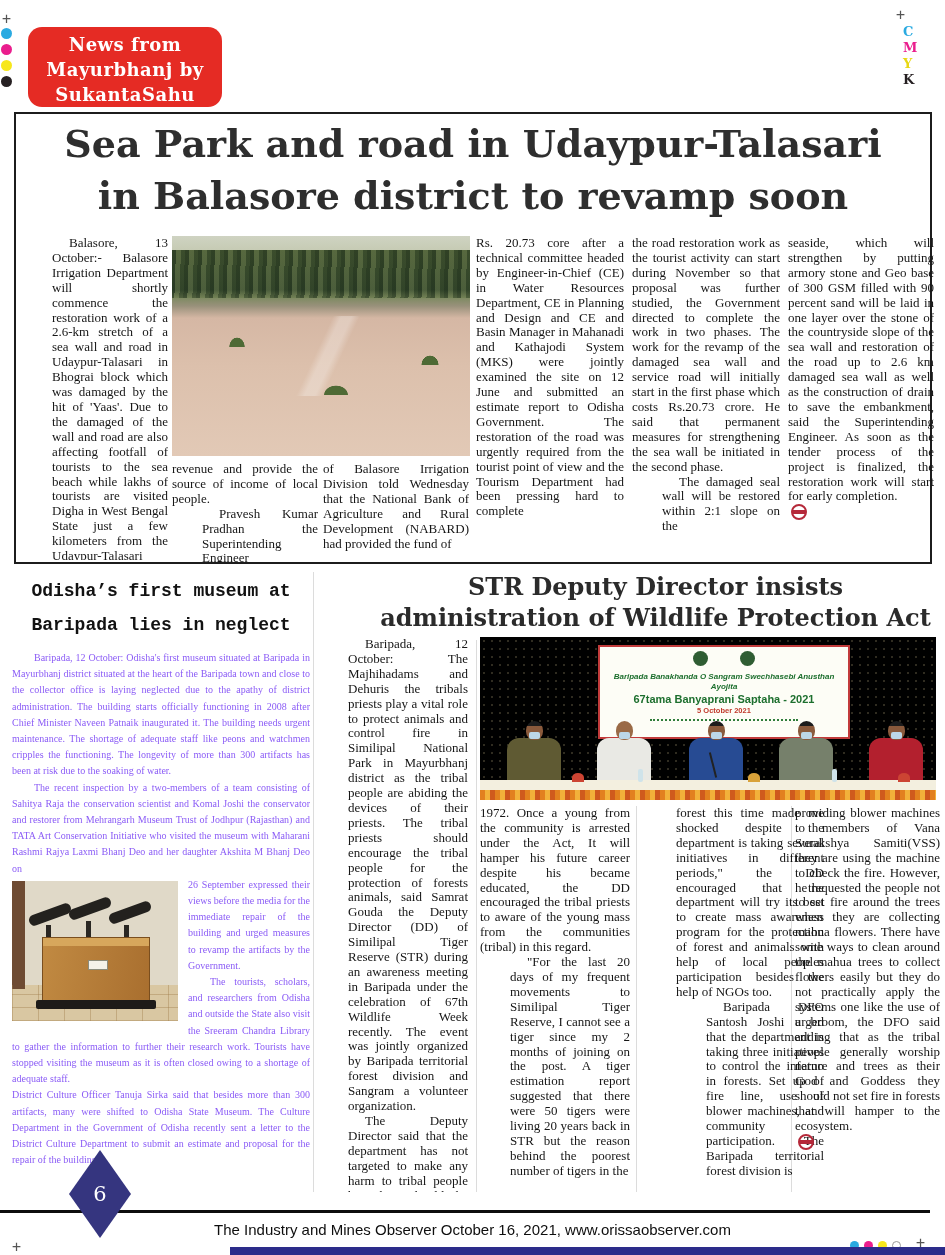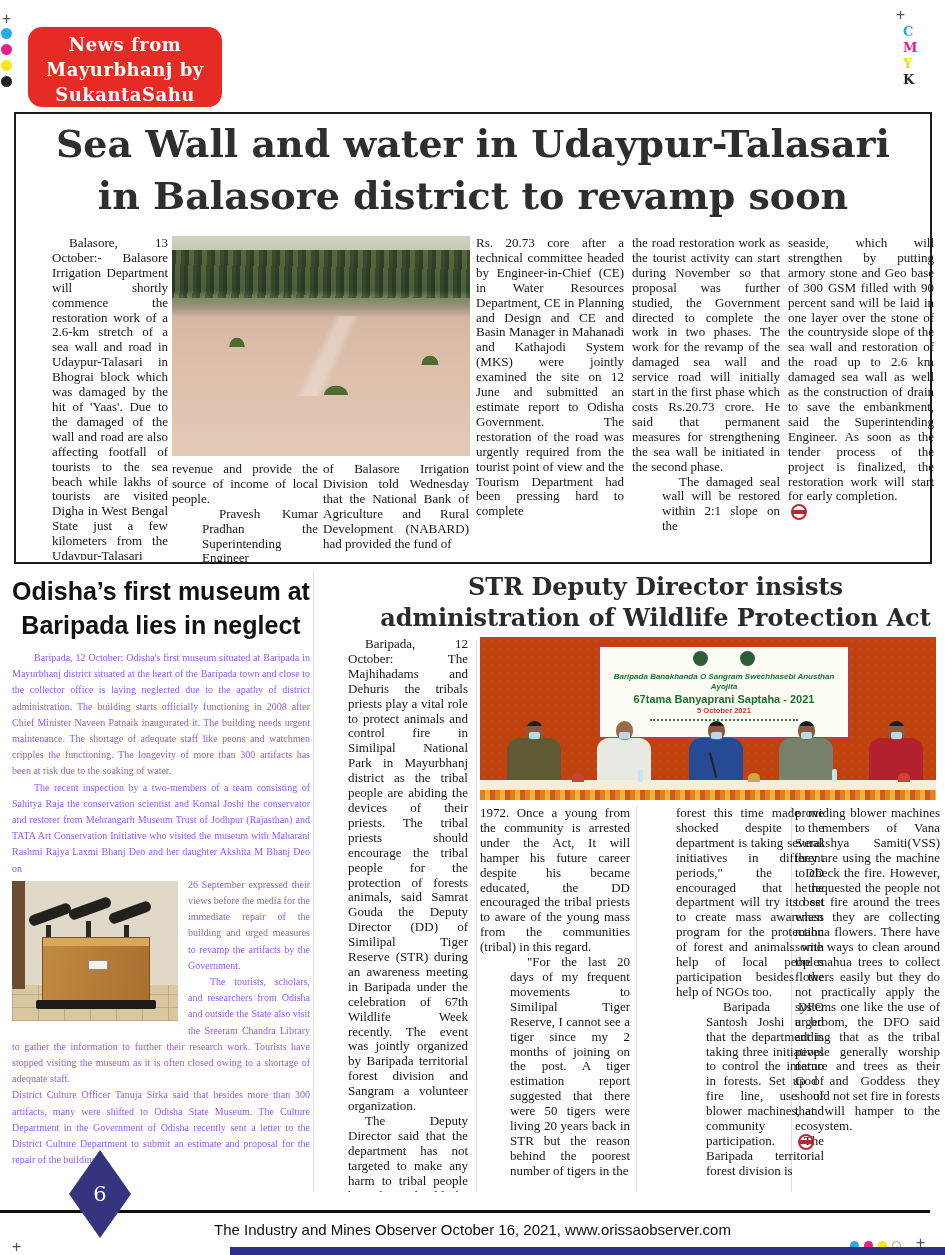--- a/index.html
+++ b/index.html
@@ -29,22 +29,22 @@
          color:#161616; overflow:hidden; }
   .col p { margin:0; }
   .col p.ind { text-indent:17px;margin-left:30px; }
   .wideflow { position:absolute; font-size:10px; line-height:16.2px; text-align:justify;
               color:#8b5cf6; overflow:hidden; }
   .wideflow p { margin:0; }
   .wideflow p.ind { text-indent:22px; }
 
   
   .h-museum { position:absolute; left:10px; top:574px; width:302px; text-align:center;
-              font-family:Liberation Sans, sans-serif; font-weight:800; color:#121212;
-              font-size:25px; line-height:34px; white-space:nowrap; overflow:hidden; }
+              font-family:Liberation Mono, monospace; font-weight:800; color:#121212;
+              font-size:18px; line-height:34px; white-space:nowrap; overflow:hidden; }
   .h-wild { position:absolute; left:315px; top:571px; width:625px; text-align:center;
             font-family:"DejaVu Serif", serif; font-weight:700; color:#2b2b2b;
             font-size:24px; line-height:31px; white-space:nowrap; overflow:hidden;margin-left:28px; }
 
   
   .vrule { position:absolute; width:1px; background:#dcdcdc; }
 
   
   .endmark { display:inline-block; width:12px; height:12px; border-radius:50%;
              border:2px solid #b5293a; vertical-align:-2px; margin-left:3px;
@@ -75,21 +75,21 @@
   .mus-plaque { position:absolute; left:45px; top:22px; width:20px; height:10px;
     background:#f4f2ea; border:1px solid #8c8c7c; box-sizing:border-box; }
   .mus-base { position:absolute; left:24px; top:119px; width:120px; height:9px;
     background:#1e1b18; border-radius:2px; }
   .cannon { position:absolute; width:44px; height:11px; background:#23211e; border-radius:6px;
     transform:rotate(-20deg); }
   .cannon-stand { position:absolute; width:5px; height:16px; background:#2a2723; }
 
   
   .photo-meeting { position:absolute; left:480px; top:637px; width:456px; height:163px;
-    background:#c2410c; overflow:hidden; }
+    background:#000000; overflow:hidden; }
   .pm-wall { position:absolute; left:0; top:0; width:100%; height:100%;
     background-image:radial-gradient(circle, rgba(125,115,85,.38) 1px, transparent 1.4px);
     background-size:8px 8px; }
   .pm-banner { position:absolute; left:118px; top:8px; width:252px; height:94px;
     background:#fdfdf6; border:2px solid #c23b3b; box-sizing:border-box; text-align:center;
     font-family:"Liberation Sans", sans-serif; }
   .pm-emblem { display:inline-block; width:15px; height:15px; border-radius:50%;
     background:#2f5d33; margin:4px 14px 0 14px; }
   .pm-line1 { font-style:italic; font-weight:700; font-size:8px; line-height:10px; color:#1d6f2e;
     margin:2px 4px 0 4px; }
@@ -146,21 +146,21 @@
 <span class="cropmark" style="left:916px; top:1234px;">+</span>
 
 <div class="badge">
   <div>News from</div>
   <div>Mayurbhanj by</div>
   <div>SukantaSahu</div>
 </div>
 
 <div class="art1-box"></div>
 <div class="h-main">
-  <div>Sea Wall and water in Udaypur-Talasari</div>
+  <div>Sea Park and road in Udaypur-Talasari</div>
   <div>in Balasore district to revamp soon</div>
 </div>
 
 <div class="col" style="left:22px; top:236px; width:146px; height:324px;">
   <p class="ind">Balasore, 13 October:- Balasore Irrigation Department will shortly commence the restoration work of a 2.6-km stretch of a sea wall and road in Udaypur-Talasari in Bhograi block which was damaged by the hit of 'Yaas'. Due to the damaged of the wall and road are also affecting footfall of tourists to the sea beach while lakhs of tourists are visited Digha in West Bengal State just a few kilometers from the Udaypur-Talasari coast and the West Bengal Government has earned</p>
 </div>
 
 <div class="photo-beach">
   <div class="beach-trees"></div>
   <div class="beach-track"></div>

